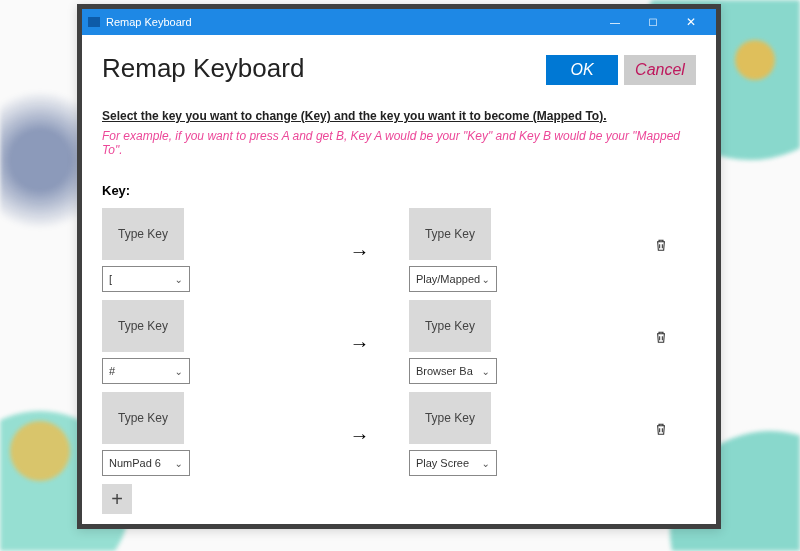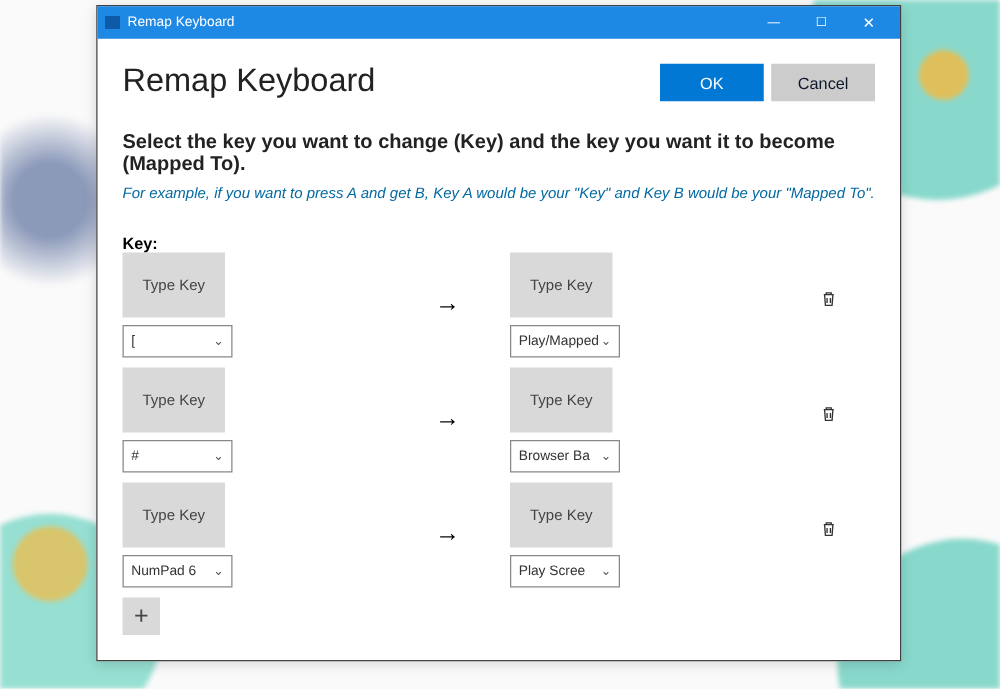--- a/index.html
+++ b/index.html
@@ -19,21 +19,21 @@
     .b3 { width:60px; height:60px; background:#f5b93f; bottom:70px; left:10px; opacity:.7;}
     .b4 { width:220px; height:220px; background:#6dd0c0; top:-60px; right:-60px; opacity:.8;}
     .b5 { width:40px; height:40px; background:#f5b93f; top:40px; right:25px; opacity:.8;}
     .b6 { width:200px; height:200px; background:#6dd0c0; bottom:-80px; right:-70px; opacity:.8;}
 
     .window {
       position:absolute;
       top:4px; left:77px;
       width:644px; height:525px;
       background:#fff;
-      border:1px solid #404040;
+      border:5px solid #404040;
       box-shadow:0 2px 10px rgba(0,0,0,.15);
     }
     .titlebar {
       height:26px;
       background:#1e88e5;
       color:#fff;
       display:flex;
       align-items:center;
       font-size:11px;
       padding:0 6px;
@@ -42,33 +42,33 @@
     .title-spacer{flex:1;}
     .winbtn{ width:38px; height:26px; display:flex; align-items:center; justify-content:center; font-size:12px;}
     .winbtn.min::before{content:"—"; font-size:10px;}
     .winbtn.max::before{content:"☐"; font-size:10px;}
     .winbtn.close::before{content:"✕"; font-size:12px;}
 
     .content { padding: 18px 20px 20px 20px; }
     .header-row { display:flex; justify-content:space-between; align-items:flex-start; margin-bottom:24px;}
     .page-title { font-size:26px; font-weight:400; color:#222; }
     .btnbar { display:flex; gap:6px; margin-top:2px;}
-    .btn { width:83px; height:30px; border:none; font-size:13px; cursor:pointer;}
+    .btn { width:72px; height:30px; border:none; font-size:16px; cursor:pointer;font-style:italic;}
     .btn.primary{ background:#0078d4; color:#fff;}
-    .btn.secondary{ background:#ccc; color:#0f172a;}
-
-    .instruct1{ font-size:16px; font-weight:600; color:#222; margin-bottom:6px;}
-    .instruct2{ font-size:12px; font-style:italic; color:#0369a1; margin-bottom:26px;}
+    .btn.secondary{ background:#ccc; color:#be185d;}
+
+    .instruct1{ font-size:12px; font-weight:600; color:#222; margin-bottom:6px;text-decoration:underline;}
+    .instruct2{ font-size:12px; font-style:italic; color:#ec4899; margin-bottom:26px;}
 
     .cols { display:flex; gap:0;}
     .col-key { width:250px;}
     .col-arrow { width:60px;}
     .col-mapped { width:220px;}
     .col-del { width:70px;}
-    .col-header { font-size:13px; font-weight:600; }
+    .col-header { font-size:13px; font-weight:600; margin-bottom:10px;}
 
     .mapping-rows .row { display:flex; align-items:flex-start; margin-bottom:8px;}
     .cell-key { width:250px;}
     .cell-arrow{ width:60px; display:flex; align-items:center; justify-content:flex-start; padding-top:30px; font-size:20px;}
     .cell-mapped{ width:220px;}
     .cell-del{ width:70px; display:flex; align-items:center; justify-content:center; padding-top:28px;}
 
     .typekey-btn{
       display:inline-block; background:#d9d9d9; color:#444;
       font-size:12px; padding:19px 16px; border:none; margin-bottom:6px; cursor:pointer;

